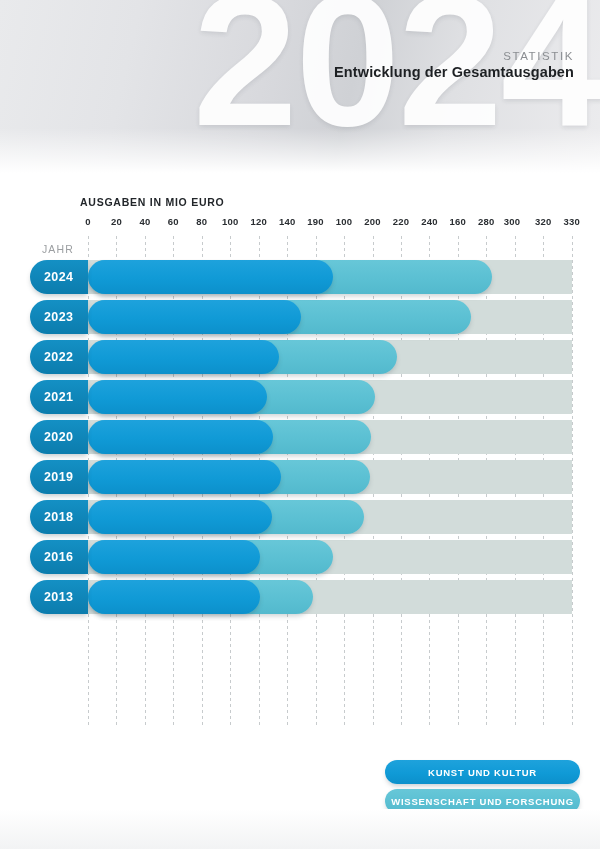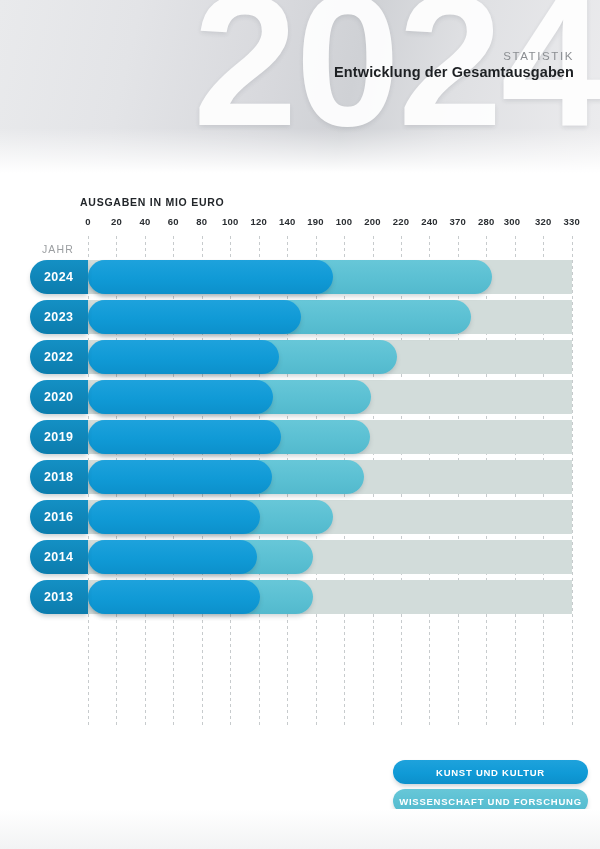--- a/index.html
+++ b/index.html
@@ -94,21 +94,21 @@
     border-radius:17px 0 0 17px;
     box-shadow:0 3px 5px -1px rgba(60,80,90,.30);
     z-index:4;
   }
   .cap b{
     position:absolute;left:14px;top:0;line-height:34px;
     font-size:12.5px;font-weight:bold;color:#ffffff;letter-spacing:.4px;
   }
 
   
-  .legend{position:absolute;left:8px;top:752px;width:560px;height:64px;}
+  .legend{position:absolute;left:0;top:752px;width:560px;height:64px;}
   .pill{
     position:absolute;height:24px;border-radius:12px;
     box-shadow:0 3px 5px -1px rgba(60,80,90,.28);
     color:#ffffff;font-size:9.5px;font-weight:bold;letter-spacing:.75px;
     display:flex;align-items:center;justify-content:center;
     white-space:nowrap;
   }
   .pill-1{
     left:385px;top:8px;width:195px;
     background:linear-gradient(to bottom,#1ea2dc 0%,#109ad6 55%,#0c90cb 100%);
@@ -145,21 +145,21 @@
         <span style="left: 173.35px;">60</span>
         <span style="left: 201.8px;">80</span>
         <span style="left: 230.25px;">100</span>
         <span style="left: 258.7px; text-align: right;">120</span>
         <span style="left: 287.15px;">140</span>
         <span style="left: 315.6px;">190</span>
         <span style="left: 344.05px;">100</span>
         <span style="left: 372.5px;">200</span>
         <span style="left: 400.95px;">220</span>
         <span style="left: 429.4px;">240</span>
-        <span style="left: 457.85px;">370</span>
+        <span style="left: 457.85px;">160</span>
         <span style="left: 486.3px;">280</span>
         <span style="left: 512px;">300</span>
         <span style="left: 543.2px;">320</span>
         <span style="left: 571.65px;">330</span>
       </div>
 
     <div class="plot">
       <div class="gridlines">
           <i style="left: 88px;"></i>
           <i style="left: 116.45px;"></i>
@@ -200,20 +200,28 @@
           <div class="row">
             <div class="track" style="width: 483.65px;"></div>
             <div class="seg seg-t" style="left: 88px; width: 308.683px; background: linear-gradient(rgb(103, 199, 216) 0%, rgb(91, 192, 211) 55%, rgb(83, 185, 205) 100%);"></div>
             <div class="seg seg-b" style="left: 88px; width: 190.615px; background: linear-gradient(rgb(30, 162, 220) 0%, rgb(16, 154, 214) 55%, rgb(12, 144, 203) 100%);"></div>
             <div class="cap" style="width: 58px;">
               <b>2022</b>
             </div>
           </div>
           <div class="row">
             <div class="track" style="width: 483.65px;"></div>
+            <div class="seg seg-t" style="left: 88px; width: 287.345px; background: linear-gradient(rgb(103, 199, 216) 0%, rgb(91, 192, 211) 55%, rgb(83, 185, 205) 100%);"></div>
+            <div class="seg seg-b" style="left: 88px; width: 179.235px; background: linear-gradient(rgb(30, 162, 220) 0%, rgb(16, 154, 214) 55%, rgb(12, 144, 203) 100%);"></div>
+            <div class="cap" style="width: 58px;">
+              <b>2021</b>
+            </div>
+          </div>
+          <div class="row">
+            <div class="track" style="width: 483.65px;"></div>
             <div class="seg seg-t" style="left: 88px; width: 283.077px; background: linear-gradient(rgb(103, 199, 216) 0%, rgb(91, 192, 211) 55%, rgb(83, 185, 205) 100%);"></div>
             <div class="seg seg-b" style="left: 88px; width: 184.925px; background: linear-gradient(rgb(30, 162, 220) 0%, rgb(16, 154, 214) 55%, rgb(12, 144, 203) 100%);"></div>
             <div class="cap" style="width: 58px;">
               <b>2020</b>
             </div>
           </div>
           <div class="row">
             <div class="track" style="width: 483.65px;"></div>
             <div class="seg seg-t" style="left: 88px; width: 281.655px; background: linear-gradient(rgb(103, 199, 216) 0%, rgb(91, 192, 211) 55%, rgb(83, 185, 205) 100%);"></div>
             <div class="seg seg-b" style="left: 88px; width: 193.46px; background: linear-gradient(rgb(30, 162, 220) 0%, rgb(16, 154, 214) 55%, rgb(12, 144, 203) 100%);"></div>
@@ -233,28 +241,20 @@
             <div class="track" style="width: 483.65px;"></div>
             <div class="seg seg-t" style="left: 88px; width: 244.67px; background: linear-gradient(rgb(103, 199, 216) 0%, rgb(91, 192, 211) 55%, rgb(83, 185, 205) 100%);"></div>
             <div class="seg seg-b" style="left: 88px; width: 172.123px; background: linear-gradient(rgb(30, 162, 220) 0%, rgb(16, 154, 214) 55%, rgb(12, 144, 203) 100%);"></div>
             <div class="cap" style="width: 58px;">
               <b>2016</b>
             </div>
           </div>
           <div class="row">
             <div class="track" style="width: 483.65px;"></div>
             <div class="seg seg-t" style="left: 88px; width: 224.755px; background: linear-gradient(rgb(103, 199, 216) 0%, rgb(91, 192, 211) 55%, rgb(83, 185, 205) 100%);"></div>
-            <div class="seg seg-b" style="left: 88px; width: 169.277px; background: linear-gradient(rgb(30, 162, 220) 0%, rgb(16, 154, 214) 55%, rgb(12, 144, 203) 100%);"></div>
-            <div class="cap" style="width: 58px;">
-              <b>2014</b>
-            </div>
-          </div>
-          <div class="row">
-            <div class="track" style="width: 483.65px;"></div>
-            <div class="seg seg-t" style="left: 88px; width: 224.755px; background: linear-gradient(rgb(103, 199, 216) 0%, rgb(91, 192, 211) 55%, rgb(83, 185, 205) 100%);"></div>
             <div class="seg seg-b" style="left: 88px; width: 172.123px; background: linear-gradient(rgb(30, 162, 220) 0%, rgb(16, 154, 214) 55%, rgb(12, 144, 203) 100%);"></div>
             <div class="cap" style="width: 58px;">
               <b>2013</b>
             </div>
           </div>
         </div>
     </div>
   </div>
 
   <div class="legend">

